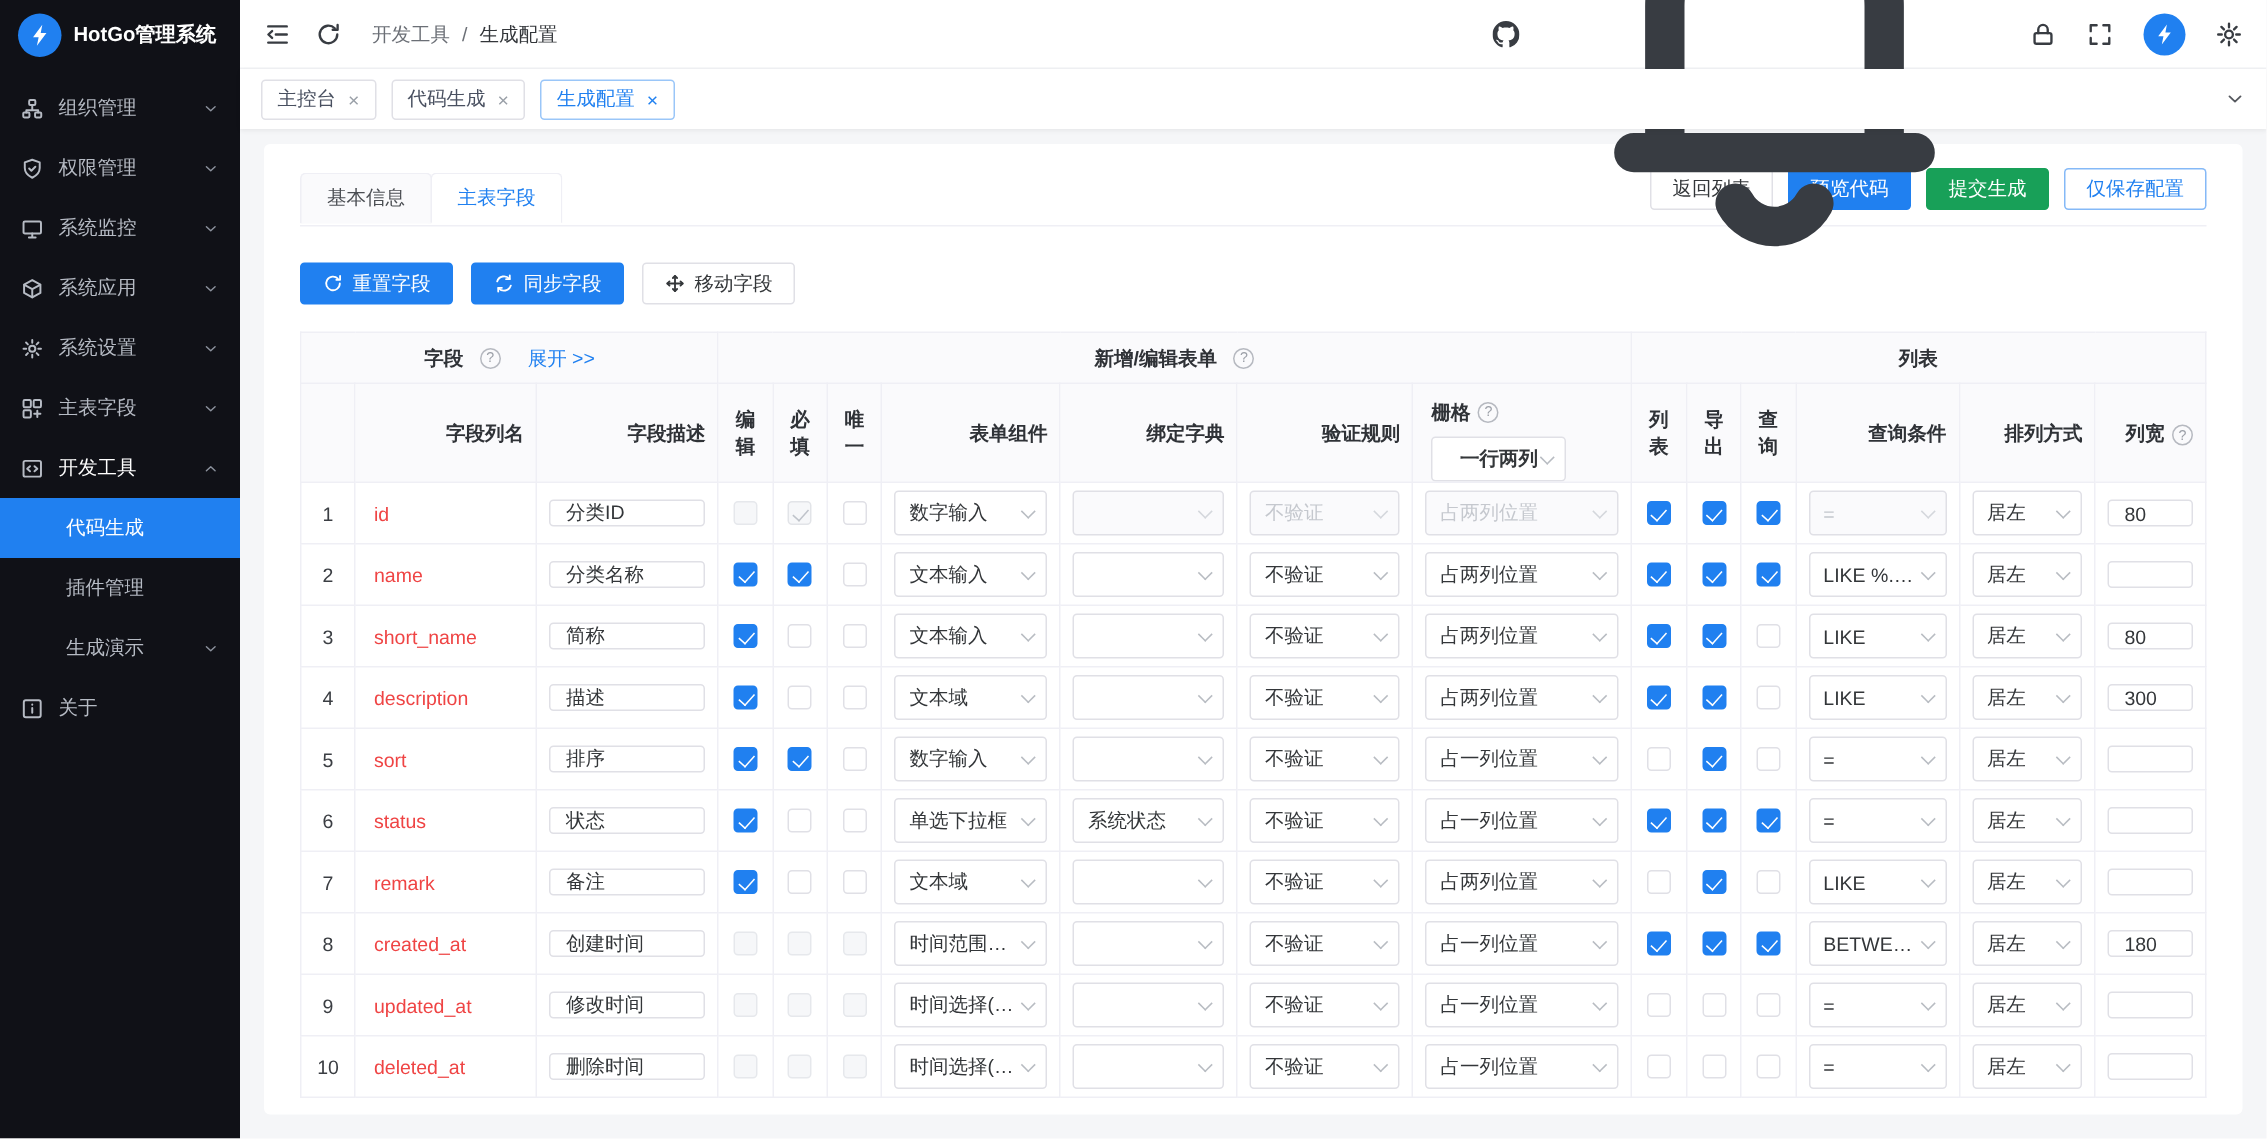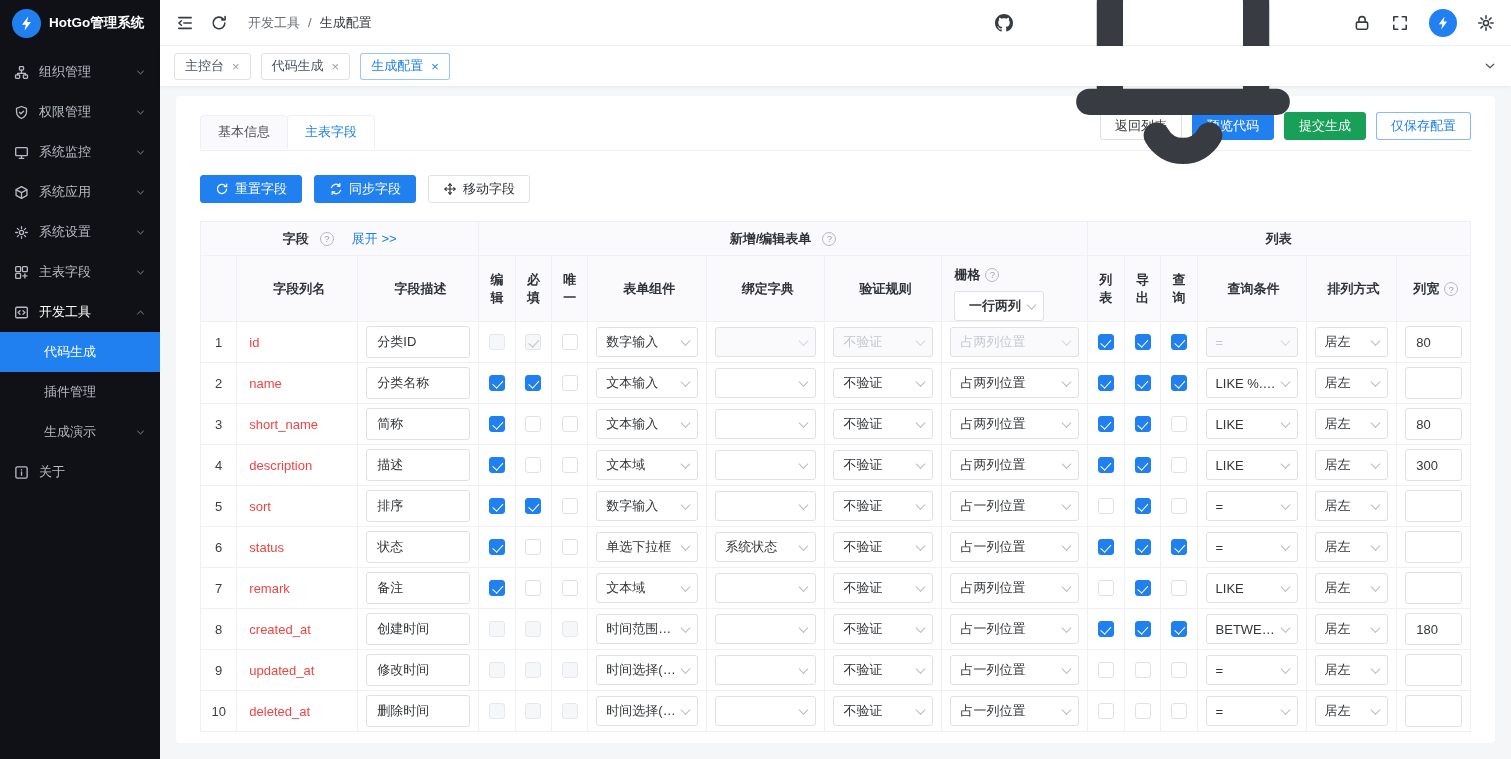--- a/index.html
+++ b/index.html
@@ -69,32 +69,32 @@
   .btn.outline-primary{background:#fff;border:1px solid rgba(32,128,240,.55);color:var(--primary);}
 
   .toolbar{display:flex;gap:12px;margin-top:24px;}
 
   
   .gen-table{width:100%;border-collapse:collapse;table-layout:fixed;margin-top:18px;background:#fff;}
   .gen-table th,.gen-table td{border:1px solid var(--border);overflow:hidden;}
   .gen-table thead th{background:#fafafc;font-weight:600;color:#2f3237;}
   .group-row th{height:34px;text-align:center;}
   .col-row th{height:66px;padding:0 8px;}
-  .col-row th.al{text-align:center;padding-left:12px;}
+  .col-row th.al{text-align:right;padding-left:12px;}
   .group-cell{display:flex;align-items:center;justify-content:center;gap:6px;}
   .expand-link{color:var(--primary);font-weight:400;margin-left:12px;cursor:pointer;text-decoration:none;}
   .help{display:inline-flex;width:14px;height:14px;border-radius:50%;border:1px solid #b6b9c0;color:#9ca0a8;font-size:9.5px;font-weight:400;align-items:center;justify-content:center;margin-left:5px;flex-shrink:0;cursor:pointer;line-height:1;}
   .grid-th-label{display:flex;align-items:center;margin:9px 0 7px;}
   .grid-sel{width:90px;}
   .gen-table td{height:41px;padding:0 8px;background:#fff;}
   td.c-idx{text-align:center;color:#3b3e43;}
   td.c-name{padding-left:12px;color:#ef4444;}
   td.c-cb{text-align:center;padding:0;}
 
-  .inp{width:100%;height:32px;border:1px solid var(--ctl-border);border-radius:3px;padding:0 10px;font-size:13px;font-family:inherit;color:var(--text);background:#fff;outline:none;}
+  .inp{width:100%;height:18px;border:1px solid var(--ctl-border);border-radius:3px;padding:0 10px;font-size:13px;font-family:inherit;color:var(--text);background:#fff;outline:none;}
   .sel{position:relative;height:30px;border:1px solid var(--ctl-border);border-radius:3px;background:#fff;display:flex;align-items:center;padding:0 18px 0 9px;color:var(--text);cursor:pointer;}
   .sel-text{white-space:nowrap;overflow:hidden;text-overflow:ellipsis;flex:1;}
   .sel::after{content:'';position:absolute;right:8px;top:50%;width:6px;height:6px;border-right:1.4px solid #b8bcc2;border-bottom:1.4px solid #b8bcc2;transform:translateY(-65%) rotate(45deg);}
   .sel.disabled{background:#fafafc;color:#c5c8ce;cursor:not-allowed;}
   .sel.disabled::after{border-color:#d4d7dc;}
 
   .cb{width:16px;height:16px;border:1px solid var(--ctl-border);border-radius:3px;background:#fff;display:inline-block;position:relative;vertical-align:middle;cursor:pointer;}
   .cb.checked{background:var(--primary);border-color:var(--primary);}
   .cb.checked::after{content:'';position:absolute;left:4.6px;top:1.6px;width:4.6px;height:8.6px;border-right:1.8px solid #fff;border-bottom:1.8px solid #fff;transform:rotate(42deg);}
   .cb.disabled{background:#f6f7f9;border-color:#e6e8ec;cursor:not-allowed;}

